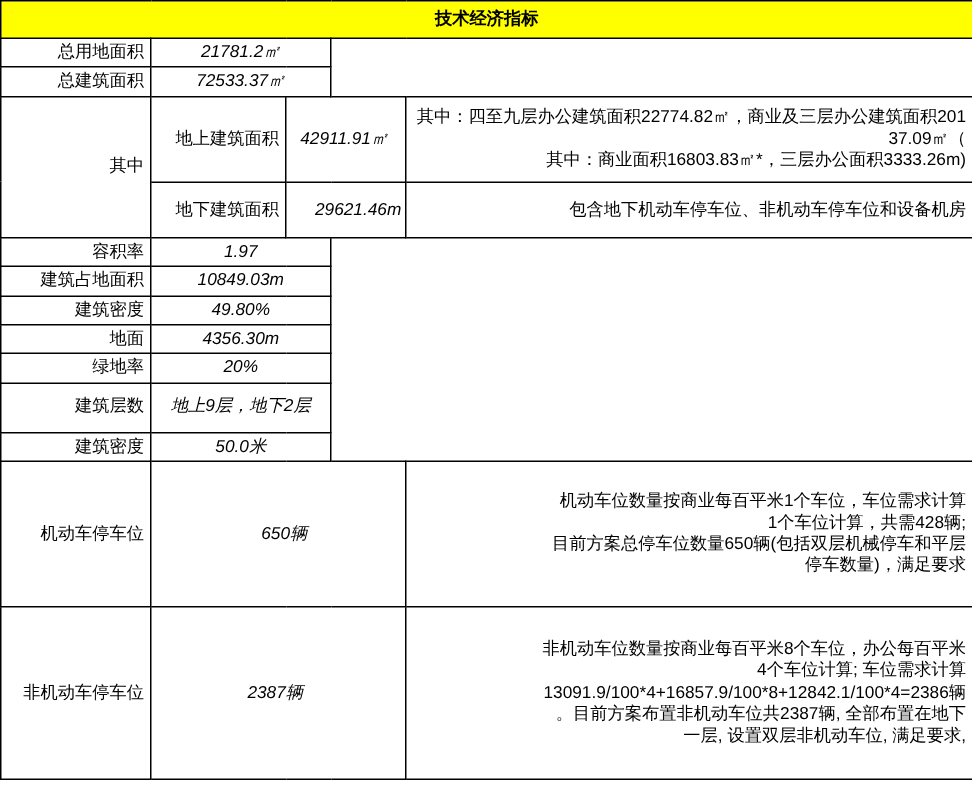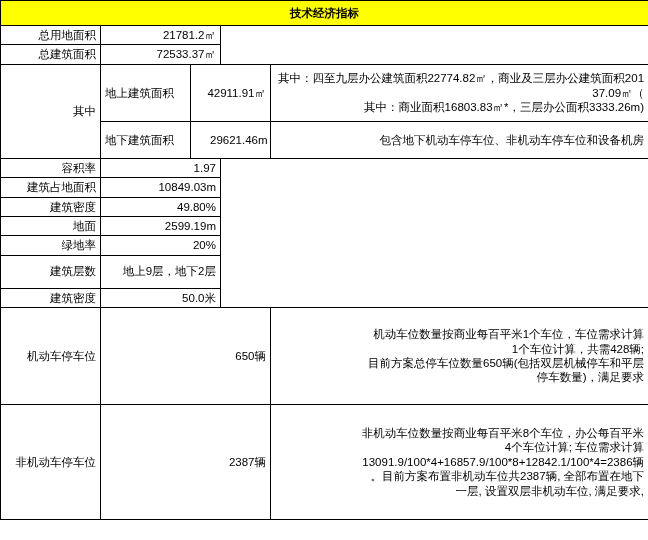--- a/index.html
+++ b/index.html
@@ -41,25 +41,26 @@
     color: #c00000;
     font-size: 12.5px;
     height: 20px;
     padding: 2px 0;
   }
   .label {
     text-align: right;
     padding-left: 4px;
   }
   .val {
-    text-align: right;
+    text-align: center;
     padding-left: 6px;
+    font-style: italic;
   }
   .center {
-    text-align: left;
+    text-align: right;
   }
   .note {
     text-align: right;
     padding-left: 6px;
     font-size: 11.5px;
   }
   .note .indent {
     display: block;
   }
   .tall-note {
@@ -131,21 +132,21 @@
 
       <tr>
         <td class="label">建筑密度</td>
         <td class="val" colspan="2">49.80%</td>
         <td style="border:none;background:#fff"></td>
         <td style="border:none;background:#fff"></td>
       </tr>
 
       <tr>
         <td class="label">地面</td>
-        <td class="val" colspan="2">2599.19m</td>
+        <td class="val" colspan="2">4356.30m</td>
         <td style="border:none;background:#fff"></td>
         <td style="border:none;background:#fff"></td>
       </tr>
 
       <tr>
         <td class="label">绿地率</td>
         <td class="val" colspan="2">20%</td>
         <td style="border:none;background:#fff"></td>
         <td style="border:none;background:#fff"></td>
       </tr>

